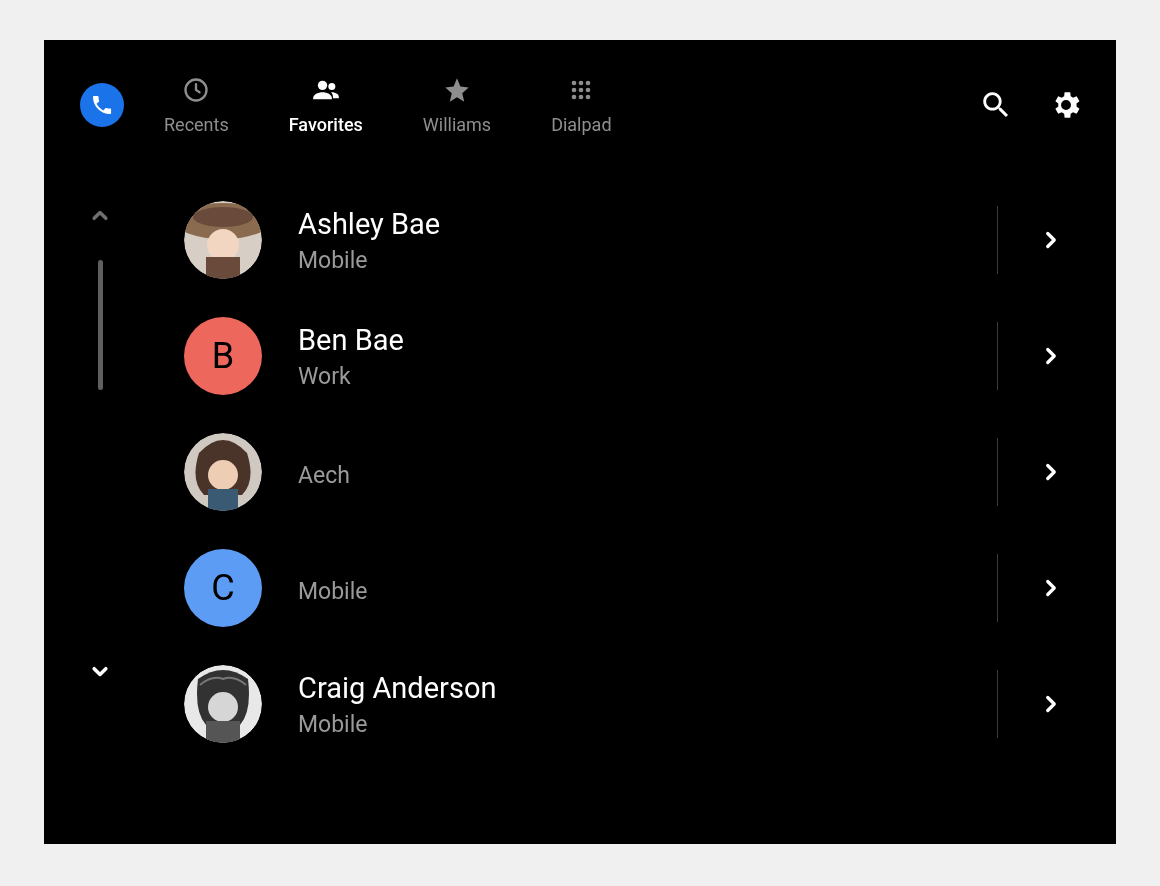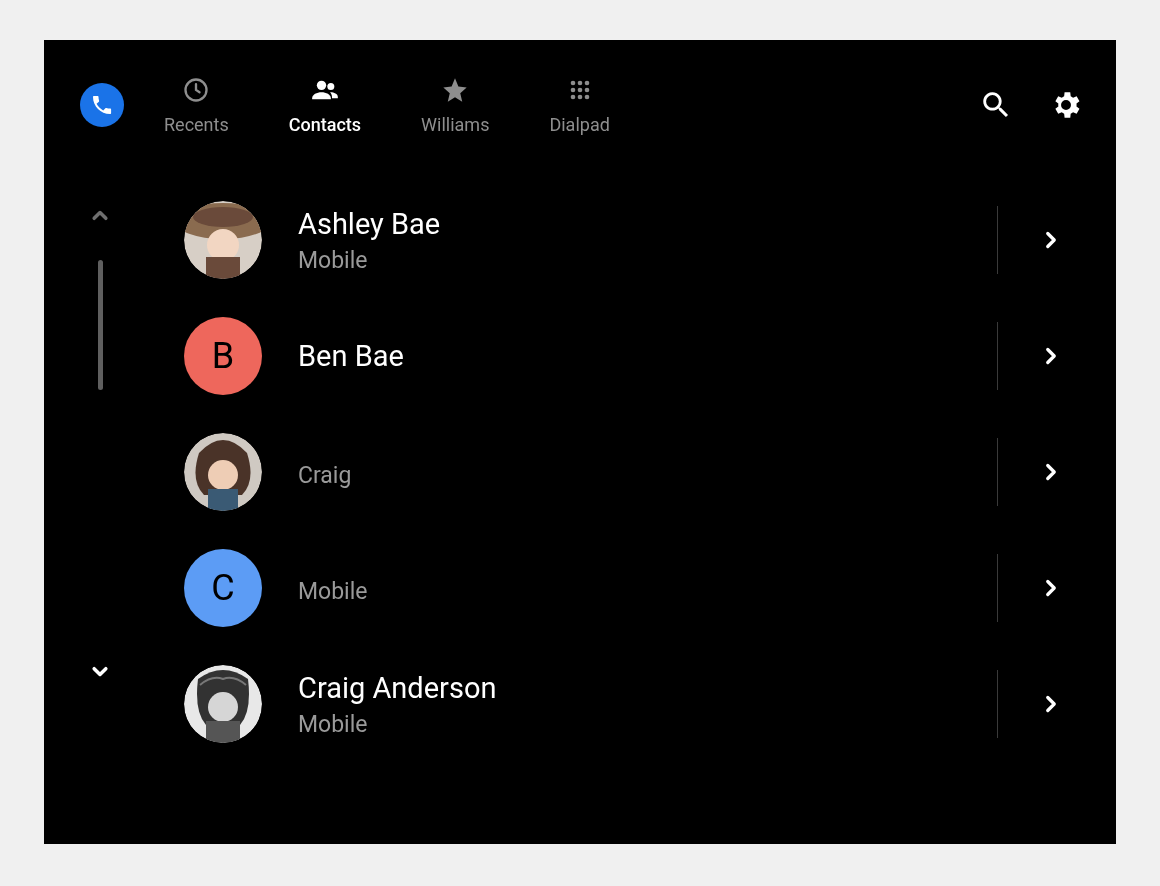--- a/index.html
+++ b/index.html
@@ -185,21 +185,21 @@
       </div>
       <div class="tab active">
         <span class="tab-icon">
           <svg viewBox="0 0 24 24" fill="#fff">
               <circle cx="9" cy="8" r="4"></circle>
               <circle cx="17" cy="9" r="3"></circle>
               <path d="M1 19c0-3 4-5 8-5s8 2 8 5v1H1v-1z"></path>
               <path d="M17 14c2.5 0 6 1.3 6 4v1h-5v-1c0-1.5-.6-2.9-1.7-4H17z"></path>
             </svg>
         </span>
-        <span class="tab-label">Contacts</span>
+        <span class="tab-label">Favorites</span>
       </div>
       <div class="tab">
         <span class="tab-icon">
           <svg viewBox="0 0 24 24" fill="#8e8e8e">
               <path d="M12 2l2.9 6.9L22 9.8l-5.5 4.9L18.2 22 12 18.3 5.8 22l1.7-7.3L2 9.8l7.1-.9L12 2z"></path>
             </svg>
         </span>
         <span class="tab-label">Williams</span>
       </div>
       <div class="tab">
@@ -279,20 +279,21 @@
             </svg>
         </div>
       </div>
 
       <div class="row">
         <div class="avatar" style="background:#ee675c">
           <span>B</span>
         </div>
         <div class="info">
           <div class="name">Ben Bae</div>
+          <div class="sub">Work</div>
         </div>
         <div class="divider"></div>
         <div class="chevron">
           <svg viewBox="0 0 24 24">
               <path d="M9 6l6 6-6 6" fill="none" stroke="#fff" stroke-width="3" stroke-linecap="round" stroke-linejoin="round"></path>
             </svg>
         </div>
       </div>
 
       <div class="row">
@@ -305,21 +306,21 @@
               </defs>
             <g clip-path="url(#c2)">
               <rect width="78" height="78" fill="#cfc9c2"></rect>
               <path d="M15 20 Q39 -6 63 20 Q72 48 58 62 L20 62 Q6 48 15 20Z" fill="#4a3328"></path>
               <circle cx="39" cy="42" r="15" fill="#eecdb5"></circle>
               <rect x="24" y="56" width="30" height="30" fill="#3a5a74"></rect>
             </g>
           </svg>
         </div>
         <div class="info">
-          <div class="sub">Craig</div>
+          <div class="sub">Aech</div>
         </div>
         <div class="divider"></div>
         <div class="chevron">
           <svg viewBox="0 0 24 24">
               <path d="M9 6l6 6-6 6" fill="none" stroke="#fff" stroke-width="3" stroke-linecap="round" stroke-linejoin="round"></path>
             </svg>
         </div>
       </div>
 
       <div class="row">

